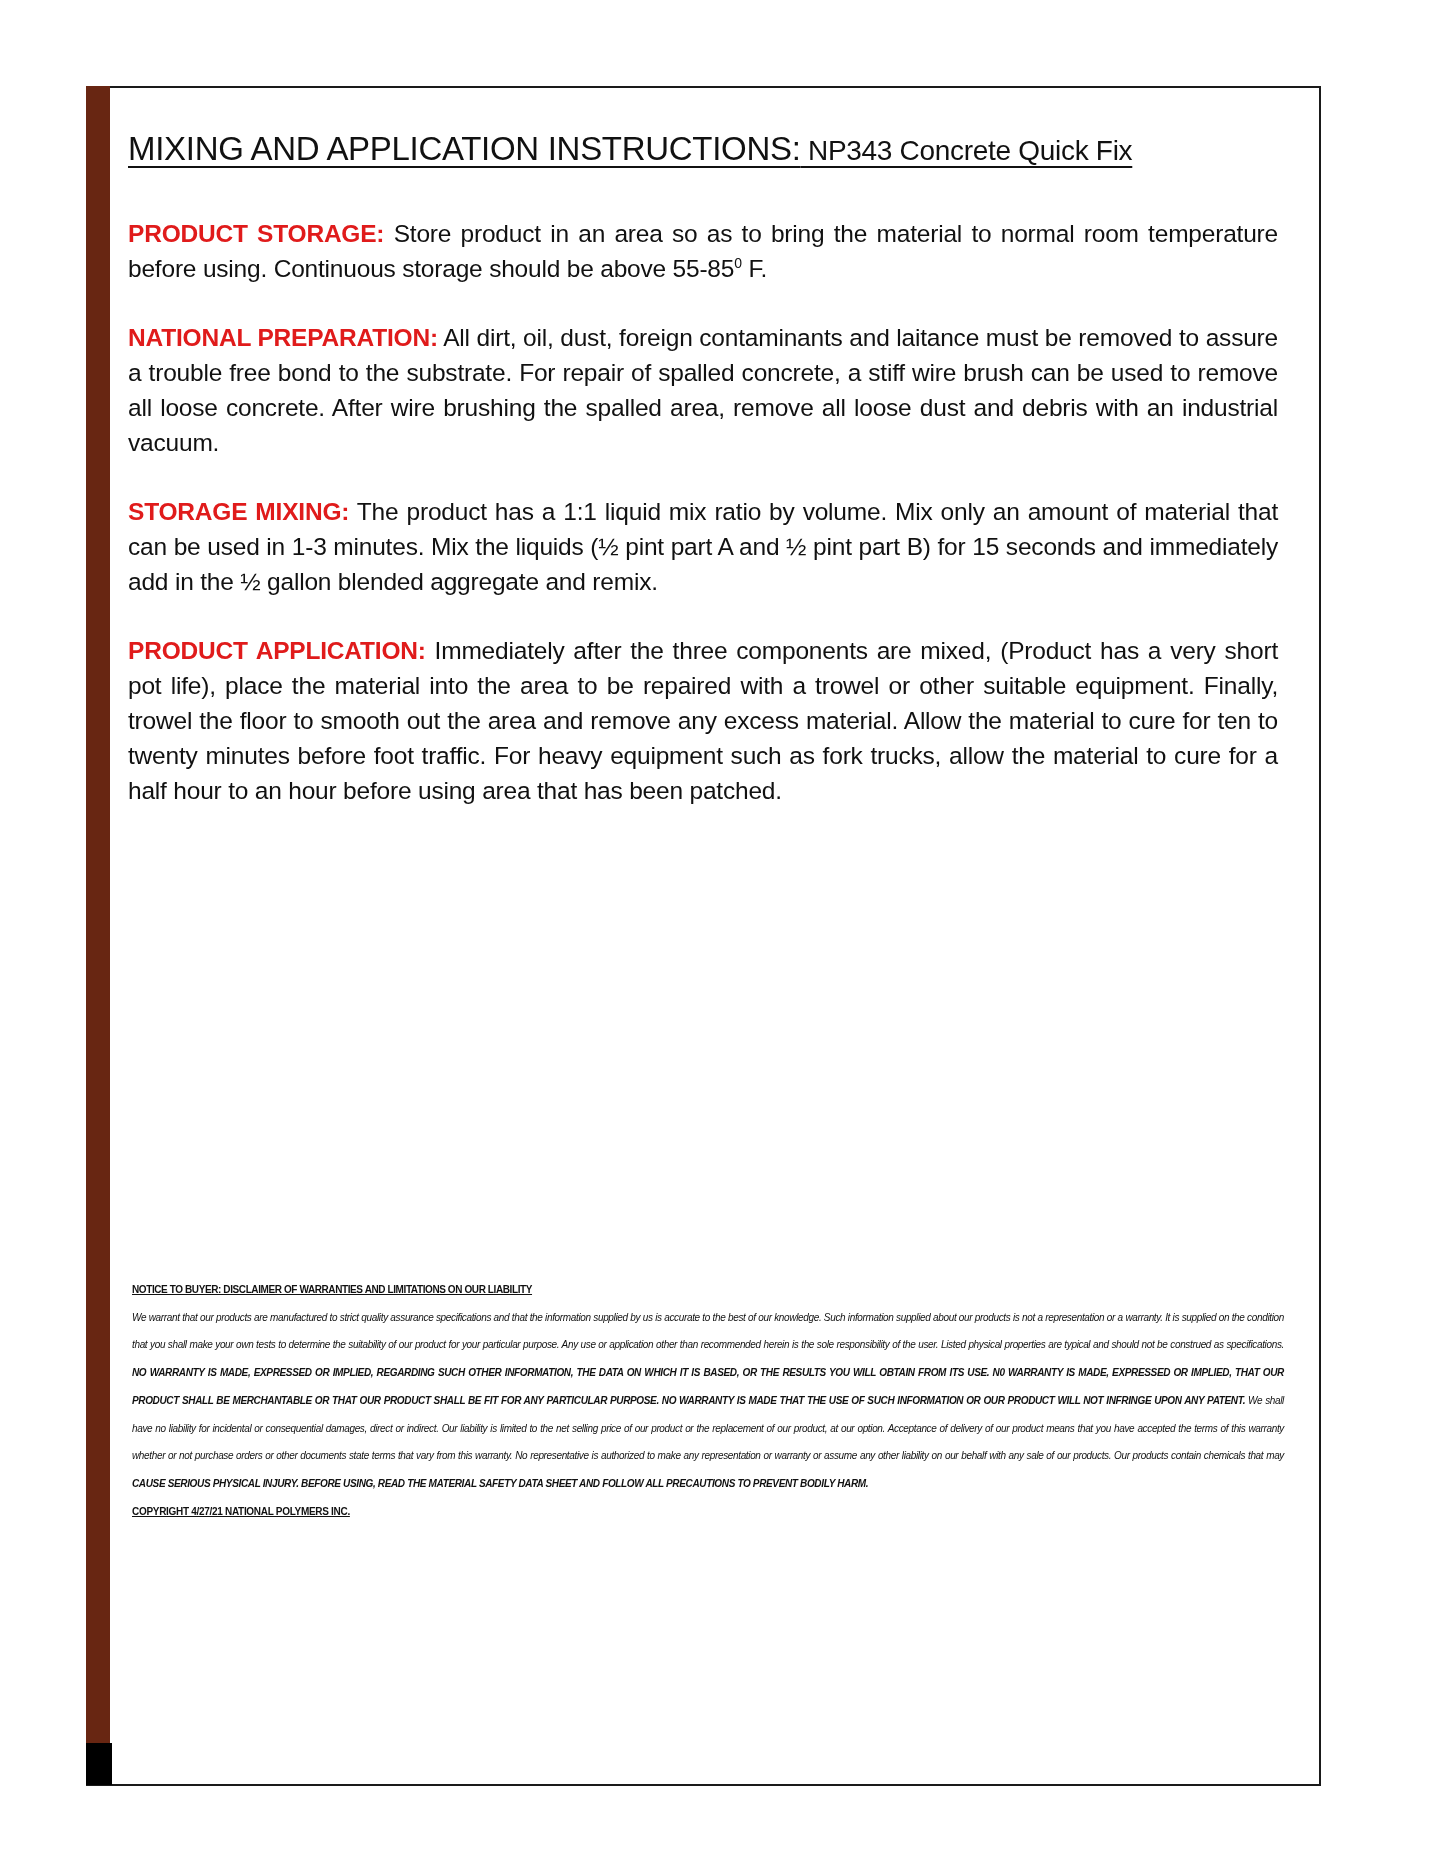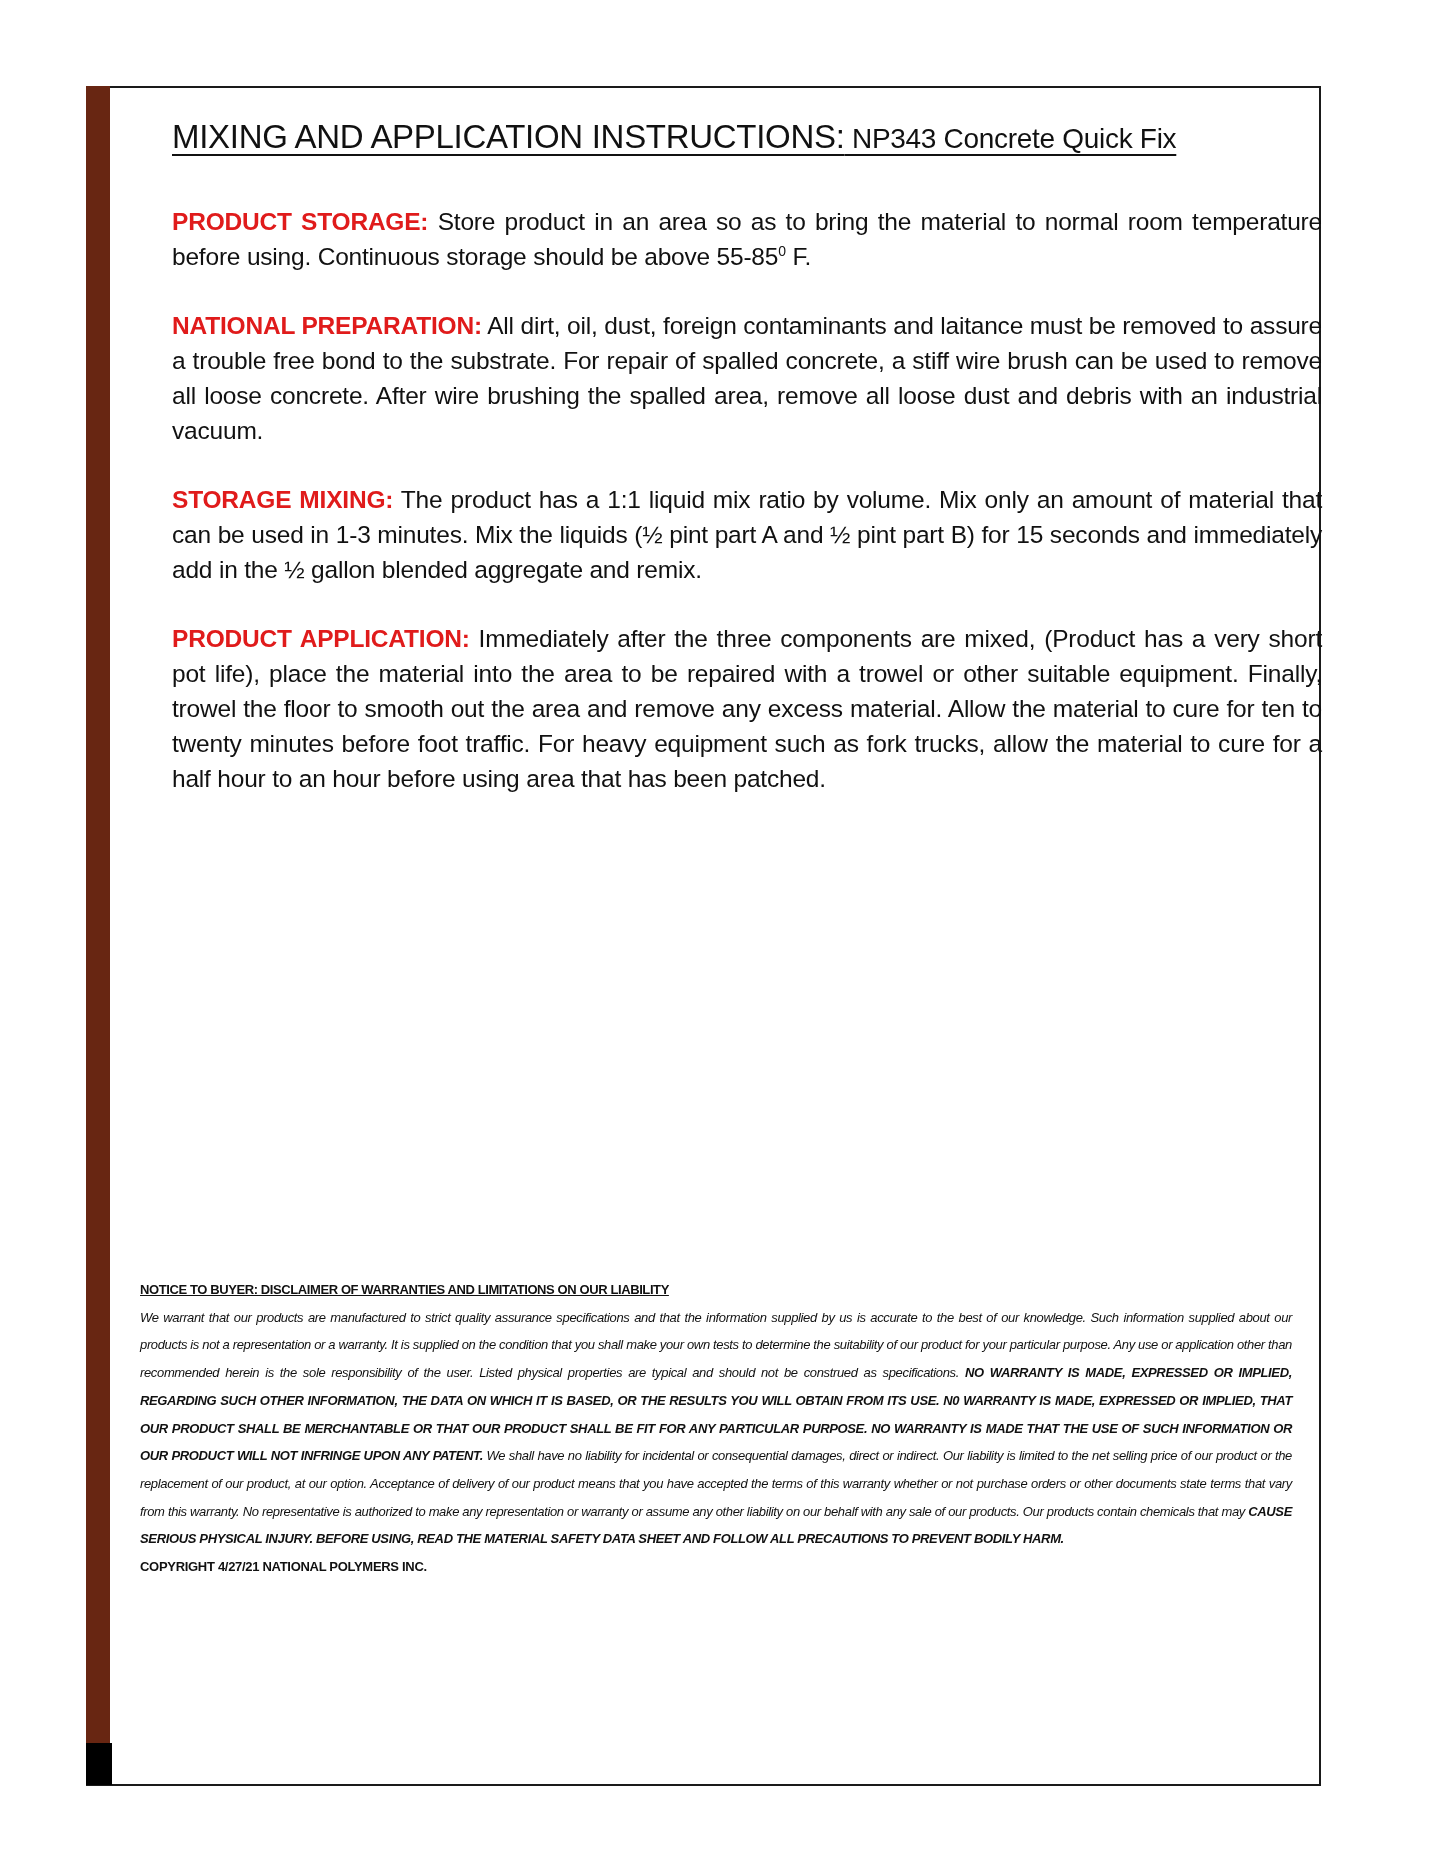--- a/index.html
+++ b/index.html
@@ -2,33 +2,33 @@
 <html><head>
 <meta charset="utf-8">
 <style>
   html, body { margin: 0; padding: 0; background: #ffffff; }
   body { width: 1445px; height: 1870px; position: relative; overflow: hidden;
          font-family: "Liberation Sans", "DejaVu Sans", sans-serif; color: #111; }
   .frame { position: absolute; left: 86px; top: 86px; width: 1235px; height: 1700px;
            border: 2px solid #1a1a1a; box-sizing: border-box; }
   .sidebar { position: absolute; left: 86px; top: 86px; width: 24px; height: 1658px; background: #682612; }
   .sidebar-foot { position: absolute; left: 86px; top: 1743px; width: 26px; height: 42px; background: #000; }
-  .content { position: absolute; left: 128px; top: 118px; width: 1150px; margin-left: 44px; }
+  .content { position: absolute; left: 128px; top: 130px; width: 1150px; }
   h1 { margin: 0; font-weight: normal; font-size: 33px; text-decoration: underline;
        text-decoration-thickness: 2px; text-underline-offset: 6px; letter-spacing: -0.3px; white-space: nowrap; }
   h1 .sub { font-size: 28px; }
   .sections { margin-top: 48px; }
   .section { margin: 0 0 34px 0; font-size: 24.5px; line-height: 35px; text-align: justify; letter-spacing: -0.2px; }
   .label { color: #e01b1b; font-weight: bold; }
   sup { font-size: 14px; line-height: 0; }
-  .notice { position: absolute; left: 140px; top: 1276px; width: 1152px; font-size: 13px; line-height: 27.7px; }
+  .notice { position: absolute; left: 132px; top: 1276px; width: 1152px; font-size: 10px; line-height: 27.7px; }
   .notice-title { font-weight: bold; text-decoration: underline; letter-spacing: -0.4px; }
   .notice-body { font-style: italic; text-align: justify; letter-spacing: -0.35px; }
   .notice-body b { font-weight: bold; }
-  .copyright { font-weight: bold; letter-spacing: -0.3px; }
+  .copyright { font-weight: bold; letter-spacing: -0.3px; text-decoration: underline; }
 </style>
 </head>
 <body>
 
 <div class="frame"></div>
 <div class="sidebar"></div>
 <div class="sidebar-foot"></div>
 
 <div class="content">
   <h1><span>MIXING AND APPLICATION INSTRUCTIONS:</span><span class="sub"> NP343 Concrete Quick Fix</span></h1>

